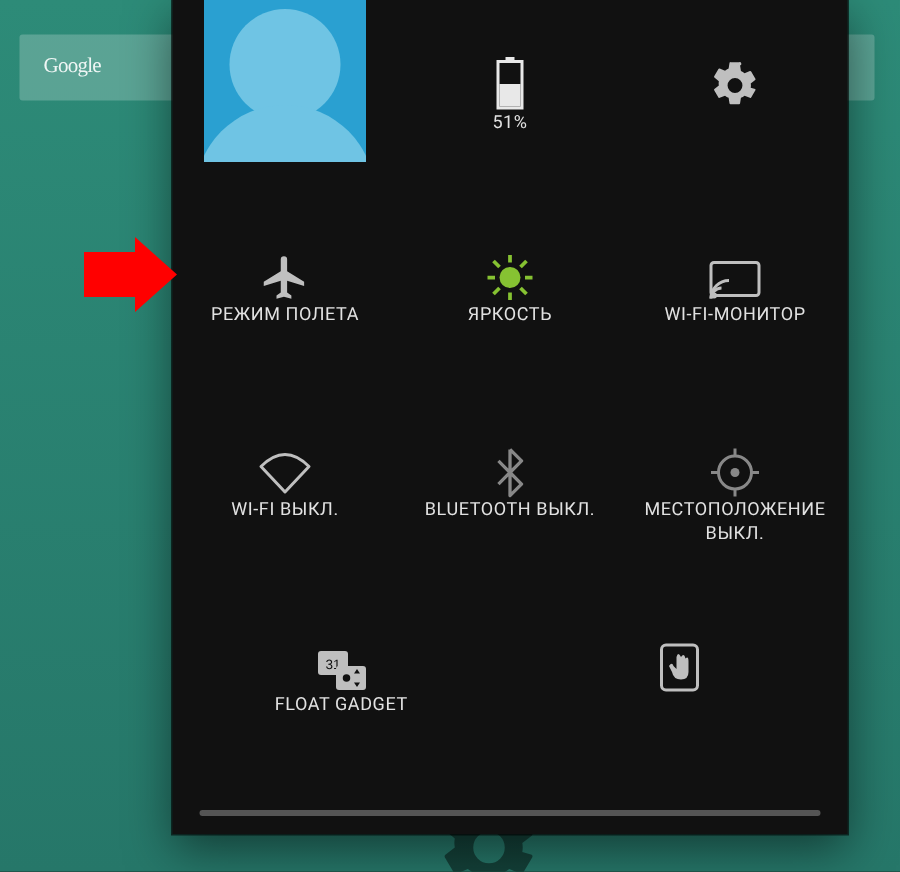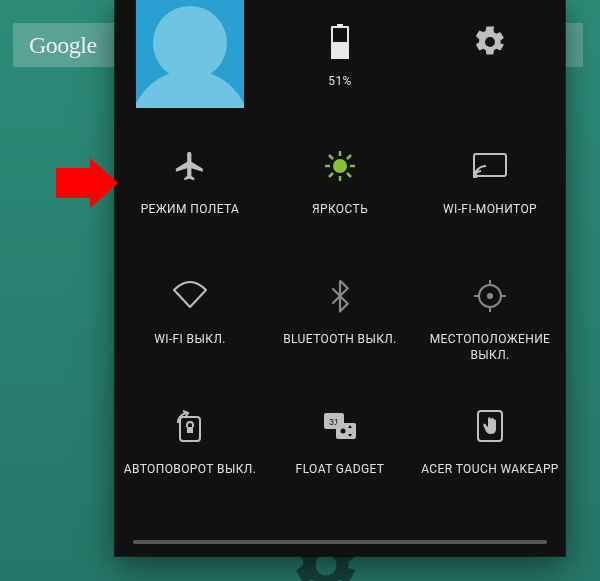--- a/index.html
+++ b/index.html
@@ -19,21 +19,21 @@
     left: 13px; top: 23px;
     width: 570px; height: 44px;
     background: rgba(255,255,255,0.22);
     border-radius: 2px;
   }
   .search-bar .logo {
     position: absolute; left: 16px; top: 50%;
     transform: translateY(-50%);
     color: rgba(255,255,255,0.9);
     font-family: Georgia, serif;
-    font-size: 24px;
+    font-size: 14px;
     letter-spacing: -0.5px;
   }
   .bg-gear {
     position: absolute;
     left: 290px; bottom: -20px;
     color: rgba(0,0,0,0.45);
   }
   .panel {
     position: absolute;
     left: 115px; top: 0;
@@ -55,21 +55,21 @@
     height: 130px;
     position: relative;
     text-align: center;
     cursor: pointer;
     padding-top: 10px;
   }
   .row0 .tile { height: 120px; }
   .tile .icon-wrap {
     width: 100%;
     height: 72px;
-    display: flex; align-items: center; justify-content: center;
+    display: flex; align-items: flex-end; justify-content: center;
   }
   .row0 .icon-wrap { height: 64px; }
   .tile .label {
     font-size: 12px;
     letter-spacing: 0.4px;
     color: #e2e2e2;
     line-height: 1.3;
     padding: 0 6px;
     text-transform: uppercase;
   }
@@ -226,50 +226,37 @@
             <line x1="28" y1="17" x2="33" y2="17" stroke="#888" stroke-width="2"></line>
           </svg>
         </div>
         <div class="label">МЕСТОПОЛОЖЕНИЕ ВЫКЛ.</div>
       </div>
     </div>
 
     <div class="row">
       <div class="tile">
         <div class="icon-wrap">
-          <svg width="36" height="34" viewBox="0 0 36 34">
-            <rect x="8" y="8" width="20" height="24" rx="3" fill="none" stroke="#bfbfbf" stroke-width="2"></rect>
-            <rect x="15" y="18" width="6" height="6" fill="#bfbfbf"></rect>
-            <path d="M15 18 v-2 a3 3 0 0 1 6 0 v2" fill="none" stroke="#bfbfbf" stroke-width="2"></path>
-            <path d="M6 14 a14 10 0 0 1 8 -10" fill="none" stroke="#bfbfbf" stroke-width="2"></path>
-            <path d="M11 2 l5 2 l-3 5" fill="none" stroke="#bfbfbf" stroke-width="2"></path>
-          </svg>
-        </div>
-        <div class="label">АВТОПОВОРОТ ВЫКЛ.</div>
-      </div>
-      <div class="tile">
-        <div class="icon-wrap">
           <svg width="36" height="30" viewBox="0 0 36 30">
             <rect x="2" y="2" width="20" height="16" rx="2" fill="#bfbfbf"></rect>
             <text x="12" y="14" text-anchor="middle" font-size="9" fill="#111" font-family="sans-serif">31</text>
             <rect x="14" y="12" width="20" height="16" rx="2" fill="#bfbfbf"></rect>
             <circle cx="21" cy="20" r="2.5" fill="#111"></circle>
             <path d="M26 17 l4 0 l-2 -3 z M26 23 l4 0 l-2 3 z" fill="#111"></path>
           </svg>
         </div>
         <div class="label">FLOAT GADGET</div>
       </div>
       <div class="tile">
         <div class="icon-wrap">
           <svg width="28" height="34" viewBox="0 0 28 34">
             <rect x="2" y="2" width="24" height="30" rx="3" fill="none" stroke="#bfbfbf" stroke-width="2"></rect>
             <path fill="#bfbfbf" d="M12 10 q1-4 3 0 q2-3 3 1 q2-2 2 2 l0 7 q0 5-5 5 q-5 0-6-5 l-2-4 q2-3 3 0 l2 2 z"></path>
           </svg>
         </div>
-        <div class="label">ACER TOUCH WAKEAPP</div>
       </div>
     </div>
 
   </div>
   <div class="bottom-bar"></div>
 </div>
 
 <div class="arrow">
   <svg width="62" height="50" viewBox="0 0 62 50">
     <polygon points="0,10 0,40 34,40 34,50 62,25 34,0 34,10" fill="#ff0000"></polygon>

